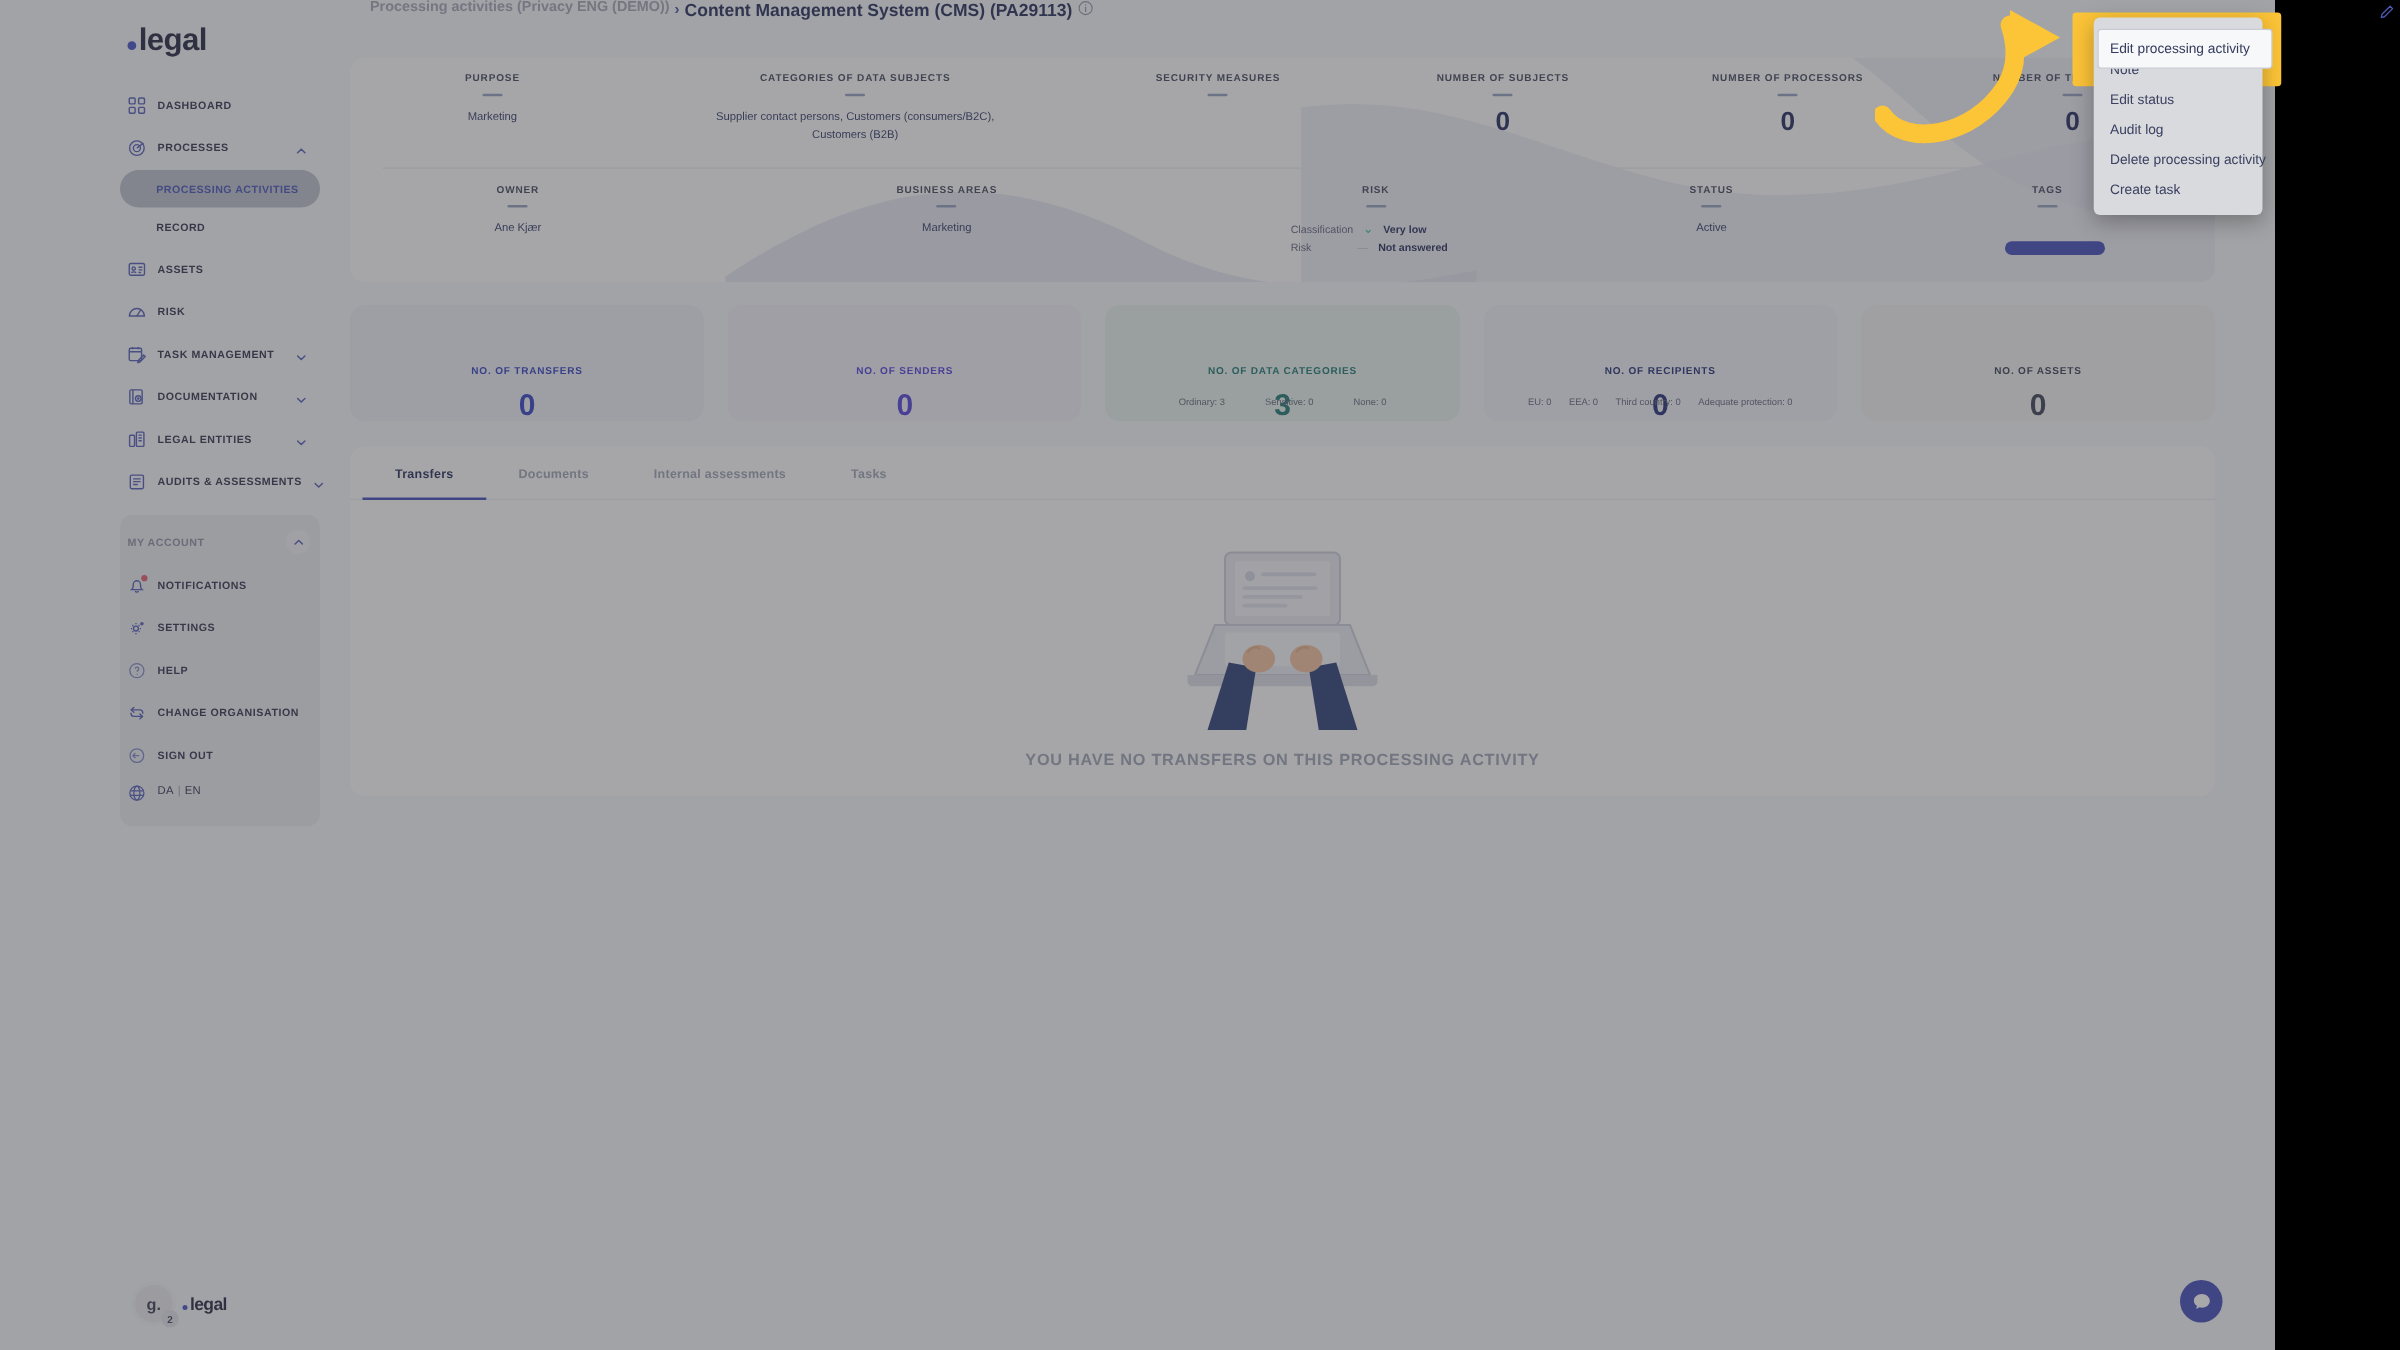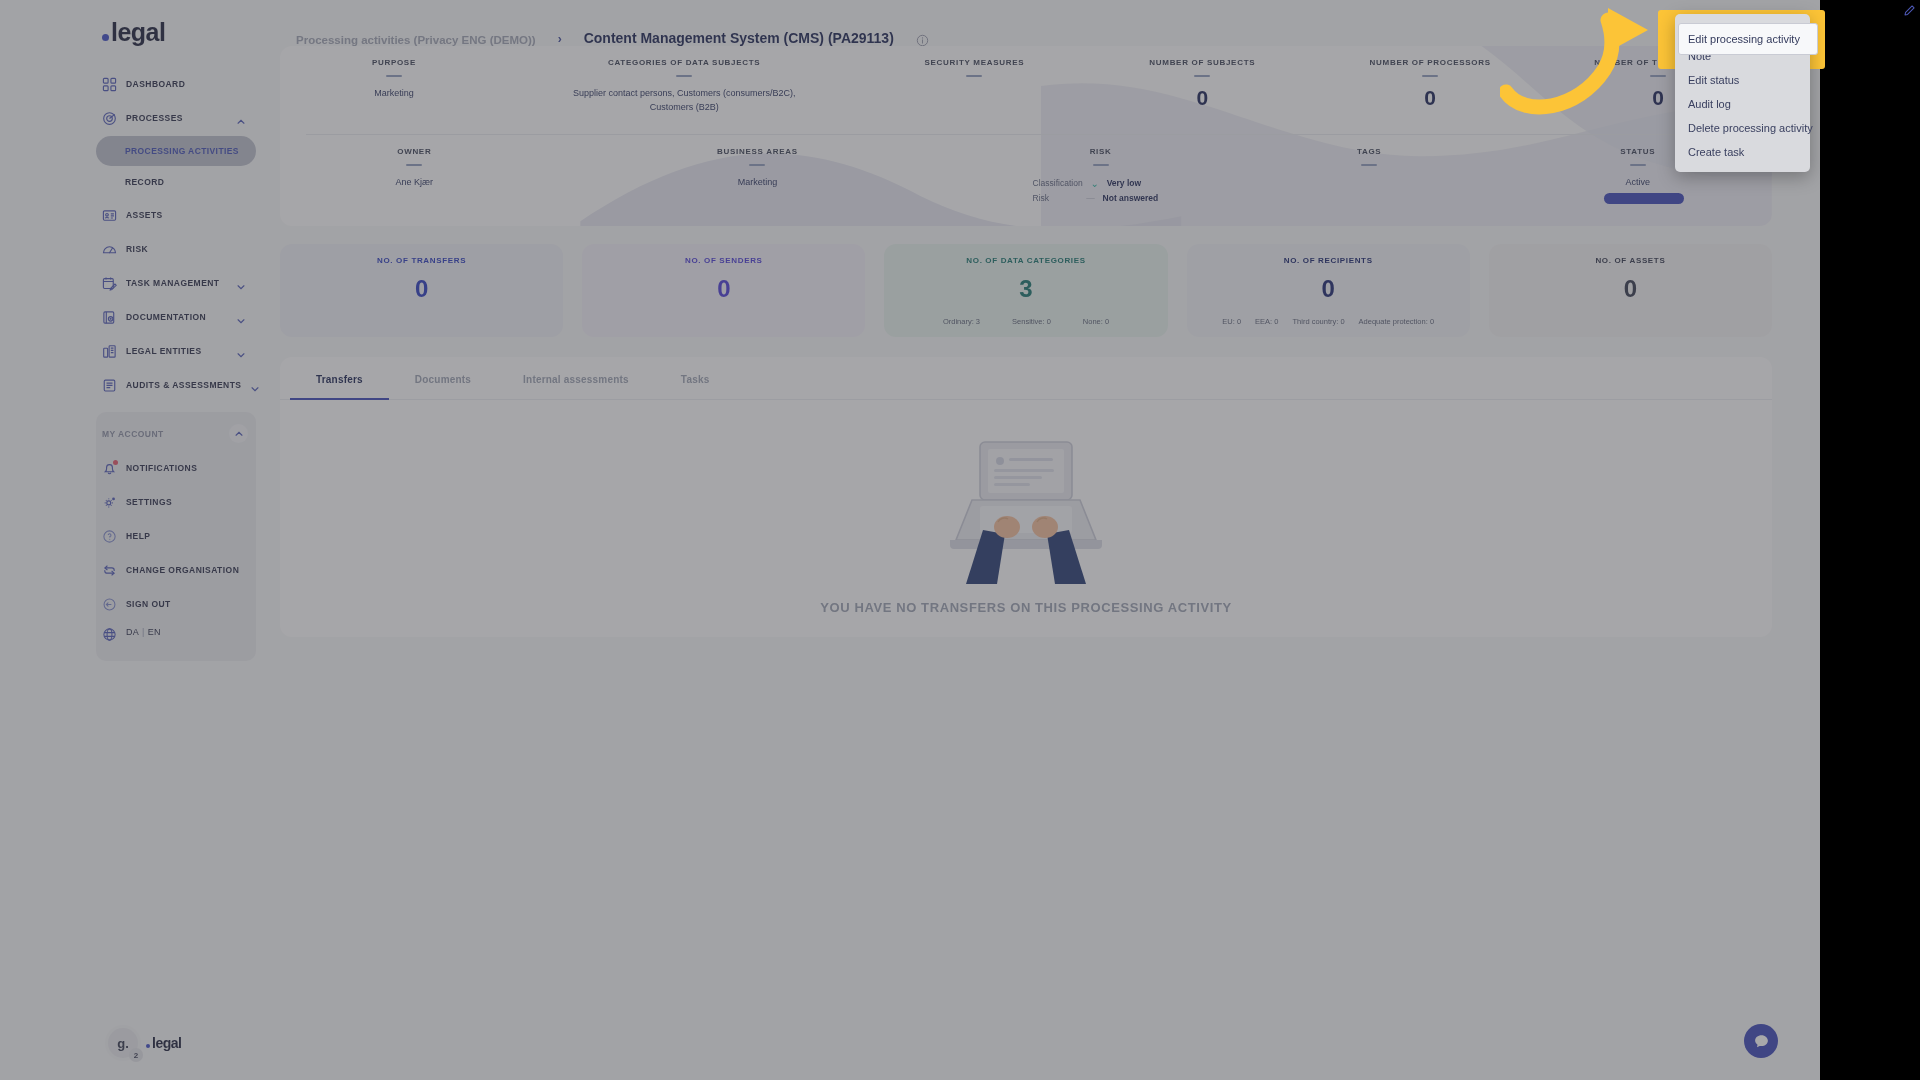--- a/index.html
+++ b/index.html
@@ -130,21 +130,21 @@
   .acct-brand .logo-dot { width: 4px; height: 4px; }
   .acct-brand .logo-text { font-size: 14px; }
 
   
   .main {
     position: absolute;
     left: 262px; top: 0; right: 0; bottom: 0;
     padding: 0 48px 0 18px;
   }
   .breadcrumb {
-    display: flex; align-items: flex-end; gap: 22px;
+    display: flex; align-items: flex-start; gap: 4px;
     height: 46px; padding-left: 16px;
   }
   .crumb-muted { font-size: 11.5px; font-weight: 700; color: #9ea3b3; }
   .crumb-sep { color: #3e4a9b; font-size: 12px; font-weight: 700; }
   .crumb-current { font-size: 14px; font-weight: 700; color: #1b2454; }
   .info-ic { width: 13px; height: 13px; }
 
   .card {
     background: #fcfcfd;
     border-radius: 12px;
@@ -195,21 +195,21 @@
     position: absolute; right: 88px; bottom: 22px;
     width: 80px; height: 11px; border-radius: 6px;
     background: #3b46b8;
   }
 
   
   .stats { display: flex; gap: 19px; margin-bottom: 20px; }
   .stat {
     flex: 1 1 0; height: 93px; border-radius: 12px;
     display: flex; flex-direction: column; align-items: center;
-    justify-content: flex-start; padding-top: 12px;
+    justify-content: flex-end; padding-top: 12px;
     position: relative;
   }
   .stat-title { font-size: 8px; font-weight: 700; letter-spacing: .65px; }
   .stat-num { font-size: 24px; font-weight: 700; margin-top: 12px; line-height: 1; }
   .stat-sub {
     display: flex; gap: 32px; justify-content: center;
     position: absolute; bottom: 11px; left: 0; right: 0;
     font-size: 7.5px; color: #5c6278;
   }
 
@@ -636,28 +636,28 @@
                   <span class="rv">Very low</span>
                 </div>
                 <div class="risk-line">
                   <span class="rk">Risk</span>
                   <span class="risk-dash">—</span>
                   <span class="rv">Not answered</span>
                 </div>
               </div>
             </div>
             <div class="meta-cell">
+              <div class="meta-label">STATUS</div>
+              <div class="meta-bar"></div>
+              <div class="meta-value">Active</div>
+            </div>
+            <div class="meta-cell">
               <div class="meta-label">TAGS</div>
               <div class="meta-bar"></div>
               <div class="meta-value"></div>
-            </div>
-            <div class="meta-cell">
-              <div class="meta-label">STATUS</div>
-              <div class="meta-bar"></div>
-              <div class="meta-value">Active</div>
             </div>
           </div>
           <div class="tags-cta"></div>
         </section>
 
         <section class="stats">
           <div class="stat" style="background:#eceef5">
             <div class="stat-title" style="color:#2b3bbf">NO. OF TRANSFERS</div>
             <div class="stat-num" style="color:#2b3bbf">0</div>
           </div>

